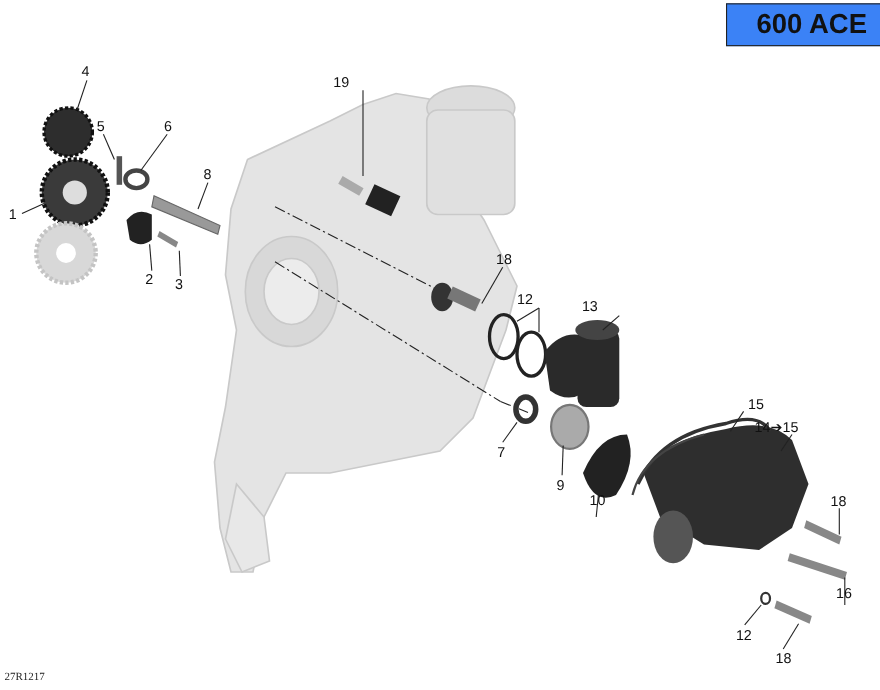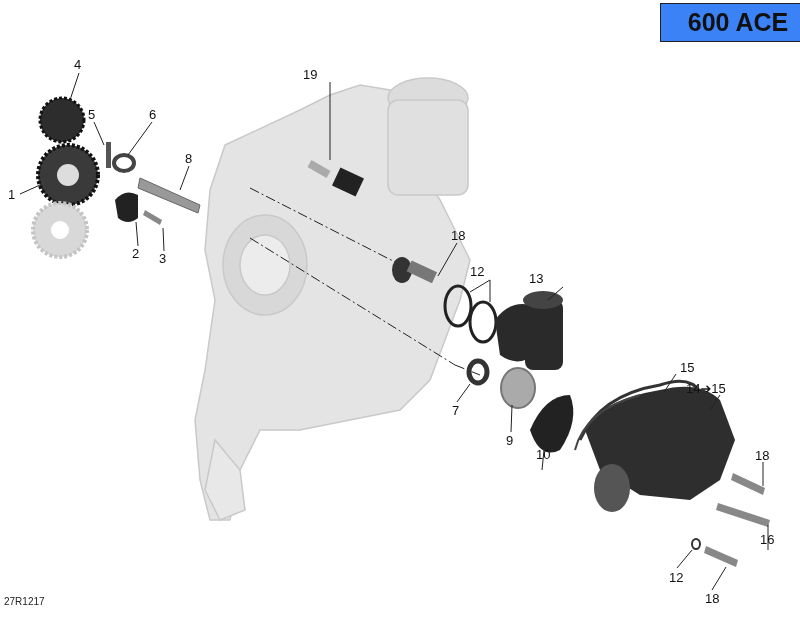--- a/index.html
+++ b/index.html
@@ -1,18 +1,18 @@
 <!DOCTYPE html>
 <html><head>
 <meta charset="utf-8">
 <style>
   html,body{margin:0;padding:0;background:#ffffff;}
   body{width:800px;height:627px;position:relative;overflow:hidden;font-family:"Liberation Sans",sans-serif;}
   .model-box{position:absolute;left:660px;top:3px;width:156px;height:39px;border:1.5px solid #222;box-sizing:border-box;display:flex;align-items:center;justify-content:center;font-size:25px;font-weight:bold;color:#111;font-family:"Liberation Sans",sans-serif;background:#3b82f6;}
-  .ref{position:absolute;left:4px;top:596px;font-size:10px;color:#222;font-family:Liberation Sans, sans-serif;}
+  .ref{position:absolute;left:4px;top:610px;font-size:10px;color:#222;font-family:Liberation Serif, serif;}
   .lbl{position:absolute;font-size:13px;color:#111;font-family:"Liberation Sans",sans-serif;line-height:13px;white-space:nowrap;}
   svg.art{position:absolute;left:0;top:0;}
 </style>
 </head>
 <body>
 
 <svg class="art" width="800" height="627" viewBox="0 0 800 627">
 
   <g fill="#e4e4e4" stroke="#c9c9c9" stroke-width="1.5">
     <path d="M225 145 L300 110 L330 95 L360 85 L390 90 L410 120 L420 170 L440 200 L455 230 L470 260 L460 300 L445 340 L430 380 L400 410 L350 420 L300 430 L260 430 L240 470 L230 520 L210 520 L200 480 L195 420 L205 370 L215 300 L205 250 L210 190 Z"></path>

